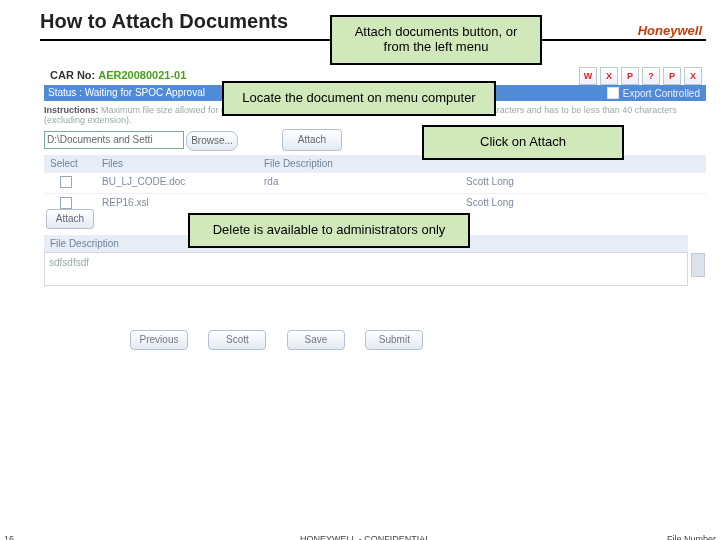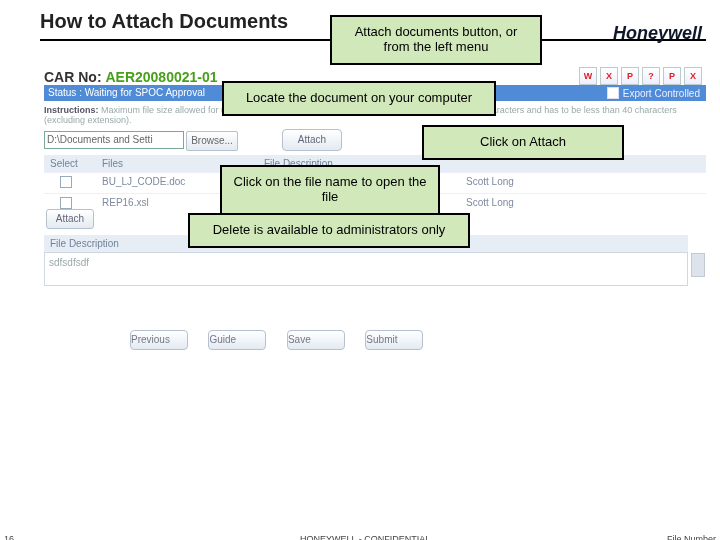--- a/index.html
+++ b/index.html
@@ -1,42 +1,42 @@
 <!DOCTYPE html>
 <html><head>
 <meta charset="utf-8">
 <style>
 html,body{margin:0;padding:0;font-family:Arial,Helvetica,sans-serif;background:#fff;width:720px;height:540px;overflow:hidden}
 .header{padding:10px 0 0 40px}
 .title{font-size:20px;font-weight:bold;color:#222}
 .hr{border-top:2px solid #000;margin:6px 14px 0 40px;position:relative}
-.brand{position:absolute;right:4px;top:-18px;font-weight:bold;font-style:italic;color:#0f172a;font-size:18px}
+.brand{position:absolute;right:4px;top:-18px;font-weight:bold;font-style:italic;color:#c2410c;font-size:13px}
 .slide{position:relative;margin:8px 14px 0 40px;height:360px}
 .app{position:absolute;inset:0;background:#fff}
-.carno{position:absolute;left:4px;top:20px;font-size:14px;color:#333}
+.carno{position:absolute;left:10px;top:20px;font-size:11px;color:#333}
 .carno-val{color:#47a01a;font-weight:bold}
 .status{position:absolute;left:4px;top:36px;right:0;height:16px;background:#4f8bd6;color:#fff;font-size:10px;padding-left:4px;line-height:16px}
 .instr{position:absolute;left:4px;top:56px;right:0;font-size:9px;color:#9aa}
 .instr b{color:#556}
 .fileinput{position:absolute;left:4px;top:82px;width:136px;height:16px;border:1px solid #7a9;font-size:10px;line-height:16px;padding-left:2px;background:#fff;color:#666}
-.browse{position:absolute;left:146px;top:82px;width:50px;height:18px;border:1px solid #b6c1d0;background:linear-gradient(#fff,#e3eaf2);border-radius:2px;font-size:10px;text-align:center;line-height:18px;color:#666}
+.browse{position:absolute;left:146px;top:82px;width:50px;height:18px;border:1px solid #b6c1d0;background:linear-gradient(#fff,#e3eaf2);border-radius:8px;font-size:10px;text-align:center;line-height:18px;color:#666}
 .attachbtn{position:absolute;left:242px;top:80px;width:58px;height:20px;border:1px solid #b6c1d0;background:linear-gradient(#fff,#e3eaf2);border-radius:4px;font-size:10px;text-align:center;line-height:20px;color:#667}
 .table{position:absolute;left:4px;top:106px;right:0}
 .trh{display:flex;background:#e6edf5;font-size:10px;color:#71839c}
 .trh div{padding:3px 6px}
 .rowline{display:flex;font-size:10px;color:#7e8aa0;border-top:1px solid #eef}
 .rowline div{padding:3px 6px}
 .c-sel{width:40px}.c-file{width:150px}.c-desc{width:190px}.c-by{width:120px}
 .cb{width:10px;height:10px;border:1px solid #9ab;display:inline-block;background:#fff;margin-left:10px}
 .delete{position:absolute;left:6px;top:160px;width:46px;height:18px;border:1px solid #b6c1d0;background:linear-gradient(#fff,#e3eaf2);border-radius:3px;font-size:10px;text-align:center;line-height:18px;color:#667}
 .desc-sec{position:absolute;left:4px;top:186px;right:18px}
 .desc-h{background:#e6edf5;font-size:10px;color:#71839c;padding:3px 6px}
 .desc-in{height:24px;border:1px solid #cfd7e3;background:#fff;font-size:10px;color:#9aa;padding:4px}
 .navbtns{position:absolute;left:90px;top:280px}
-.nav{display:inline-block;width:56px;height:18px;border:1px solid #b6c1d0;background:linear-gradient(#fff,#e3eaf2);border-radius:4px;font-size:10px;line-height:18px;color:#778;margin-right:16px}
+.nav{display:inline-block;width:56px;height:18px;border:1px solid #b6c1d0;background:linear-gradient(#fff,#e3eaf2);border-radius:4px;font-size:10px;text-align:center;line-height:18px;color:#778;margin-right:16px}
 .tb{position:absolute;right:4px;top:18px;display:flex;gap:3px}
 .ic{width:16px;height:16px;border:1px solid #bcc;background:linear-gradient(#fff,#eef);font-size:9px;text-align:center;line-height:16px;color:#d22;font-weight:bold}
 .ec{position:absolute;right:6px;top:38px;font-size:10px;color:#eef;display:flex;align-items:center}
 .ec .cb{margin-right:4px;border-color:#dde}
 
 .co{position:absolute;background:#d0e8ba;border:2px solid #000;font-size:13px;text-align:center;padding:8px 8px;line-height:1.15}
 .footer{position:absolute;bottom:6px;left:0;right:0;font-size:9px;color:#444}
 .pg{position:absolute;left:4px}
 .conf{position:absolute;left:300px}
 .fno{position:absolute;right:4px}
@@ -95,30 +95,29 @@
       </div>
     </div>
     <div class="delete">Attach</div>
     <div class="desc-sec">
       <div class="desc-h">File Description</div>
       <div class="desc-in">sdfsdfsdf</div>
     </div>
     <div class="scrl"></div>
     <div class="navbtns">
       <span class="nav">Previous</span>
-      <span class="nav">Guide</span>
+      <span class="nav">Scott</span>
       <span class="nav">Save</span>
       <span class="nav">Submit</span>
     </div>
   </div>
 
   <div class="co" style="left:290px;top:-34px;width:192px">Attach documents button, or from the left menu</div>
-  <div class="co" style="left:182px;top:32px;width:254px">Locate the document on your computer</div>
+  <div class="co" style="left:182px;top:32px;width:254px">Locate the document on menu computer</div>
   <div class="co" style="left:382px;top:76px;width:182px">Click on Attach</div>
-  <div class="co" style="left:180px;top:116px;width:200px">Click on the file name to open the file</div>
   <div class="co" style="left:148px;top:164px;width:262px">Delete is available to administrators only</div>
 </div>
 
 <div class="footer">
   <span class="pg">16</span>
   <span class="conf">HONEYWELL - CONFIDENTIAL</span>
   <span class="fno">File Number</span>
 </div>
 
 </body></html>

